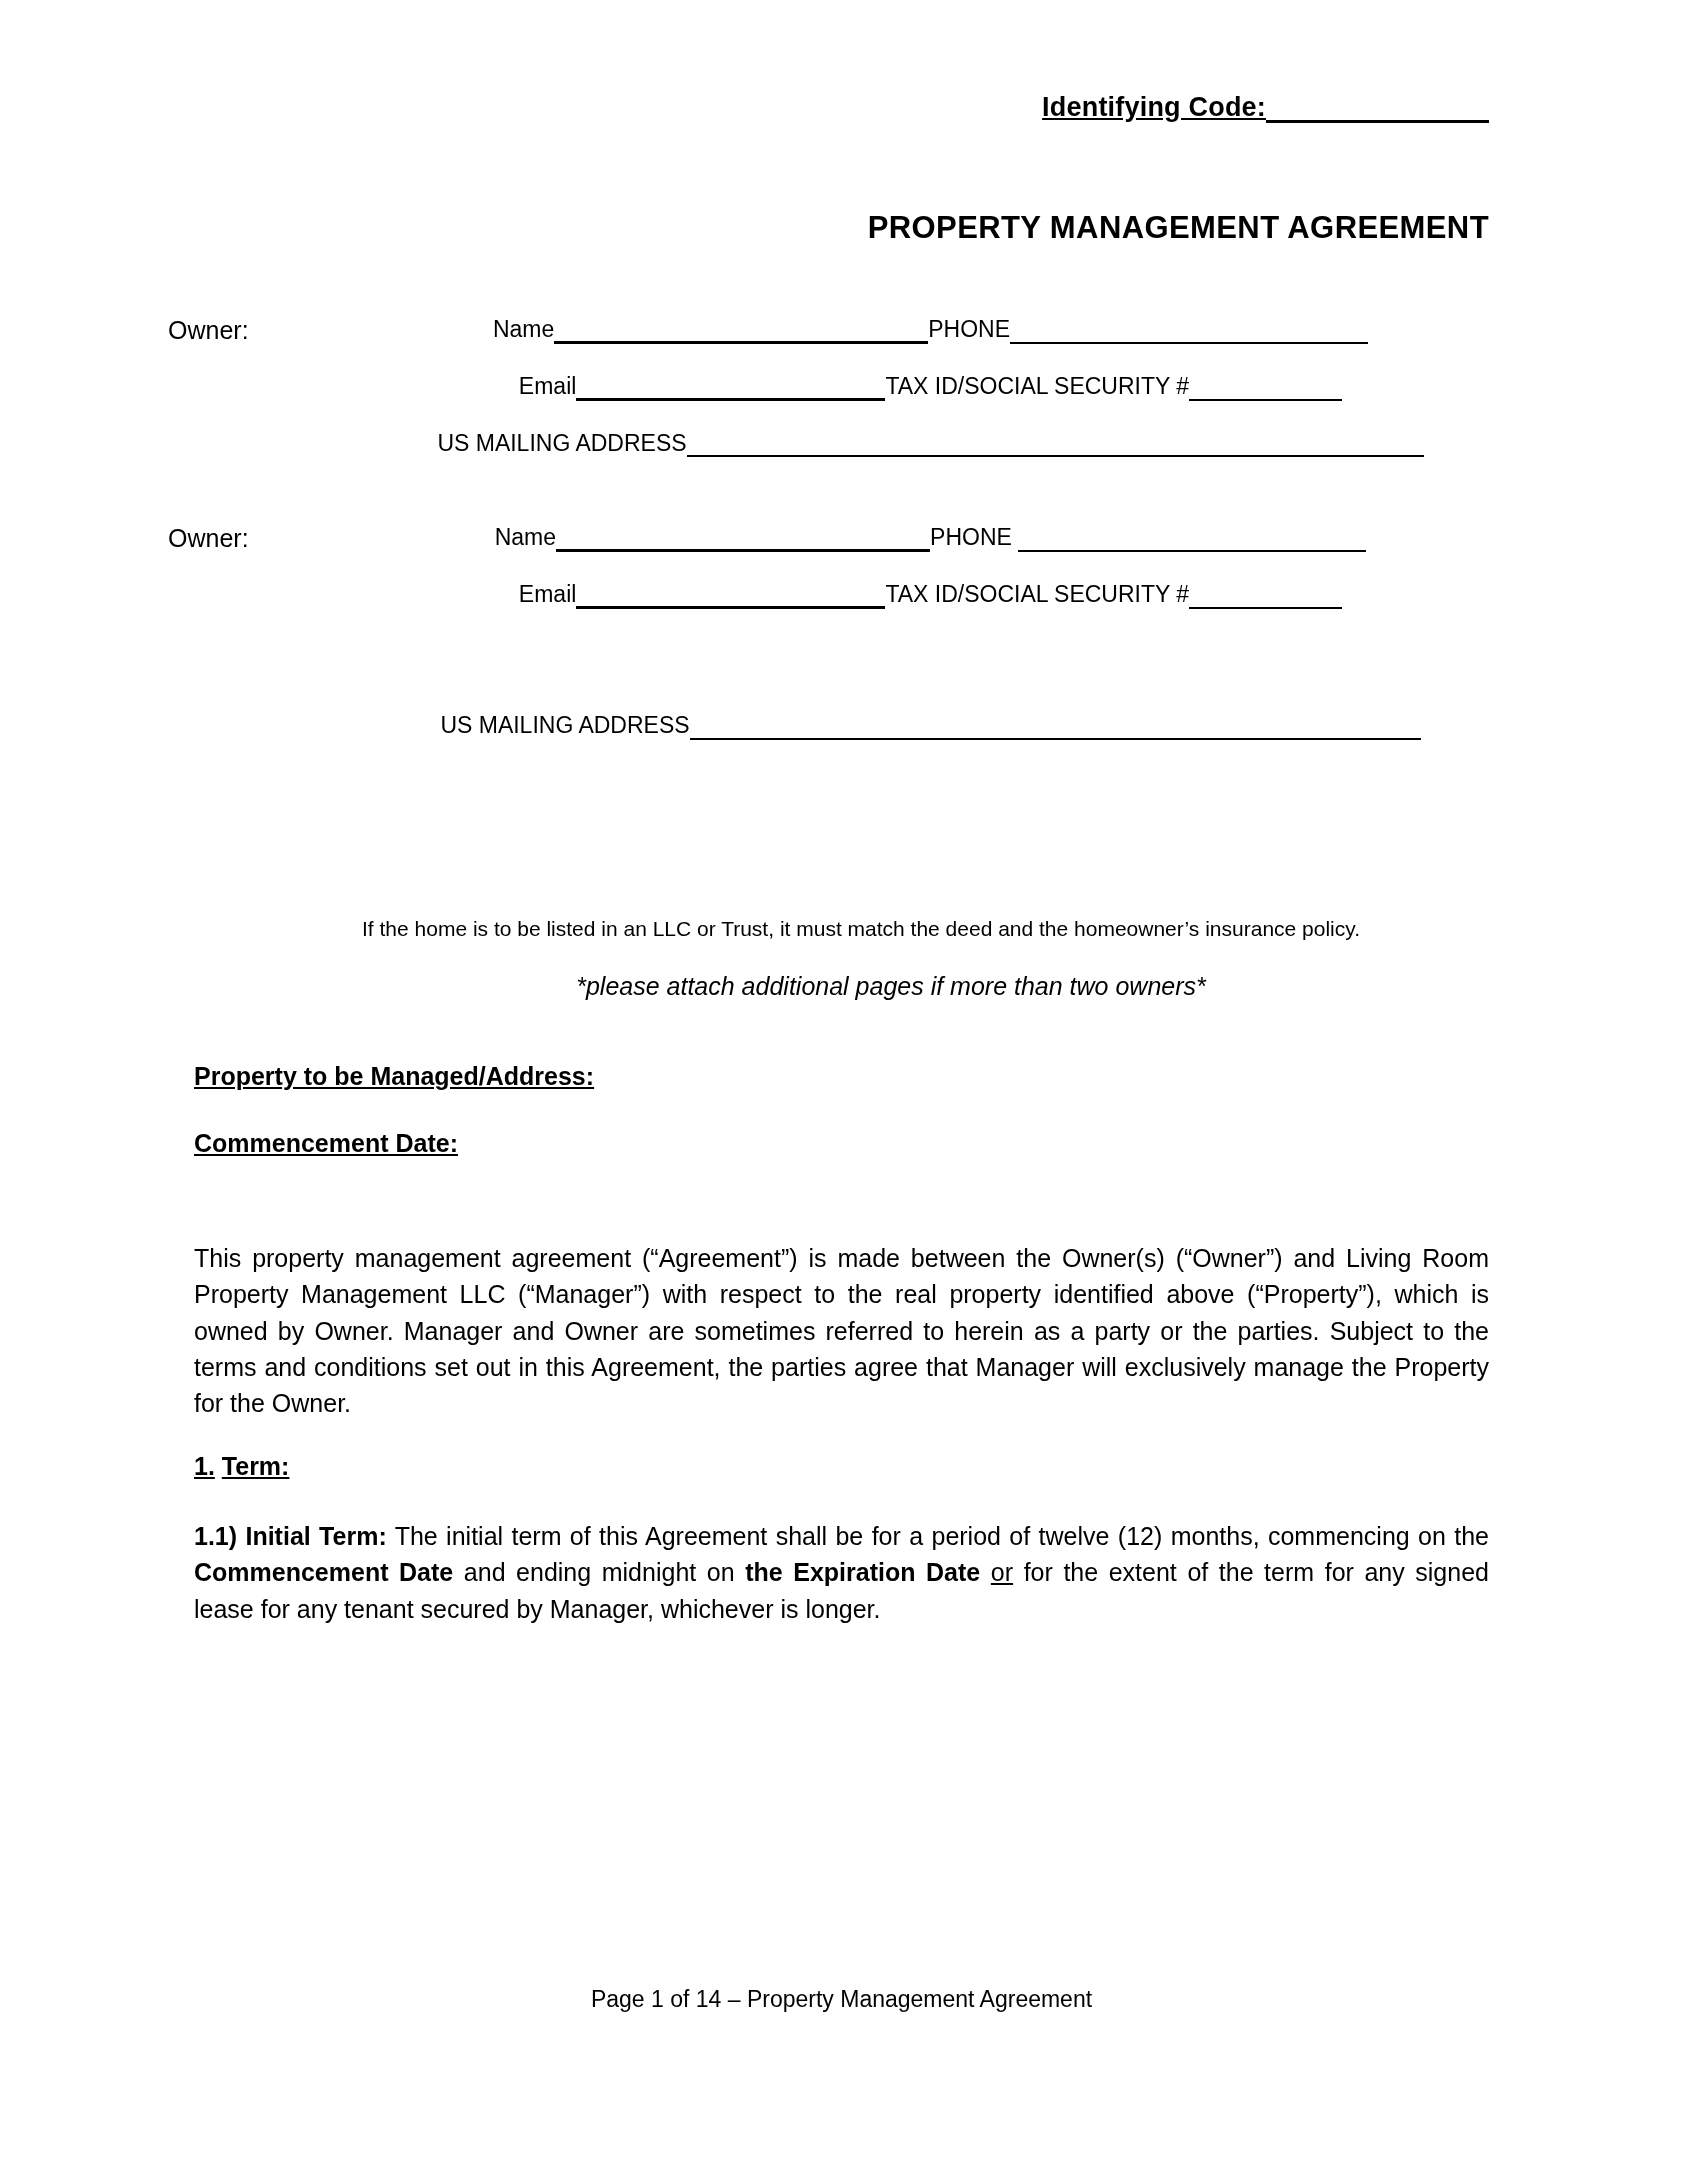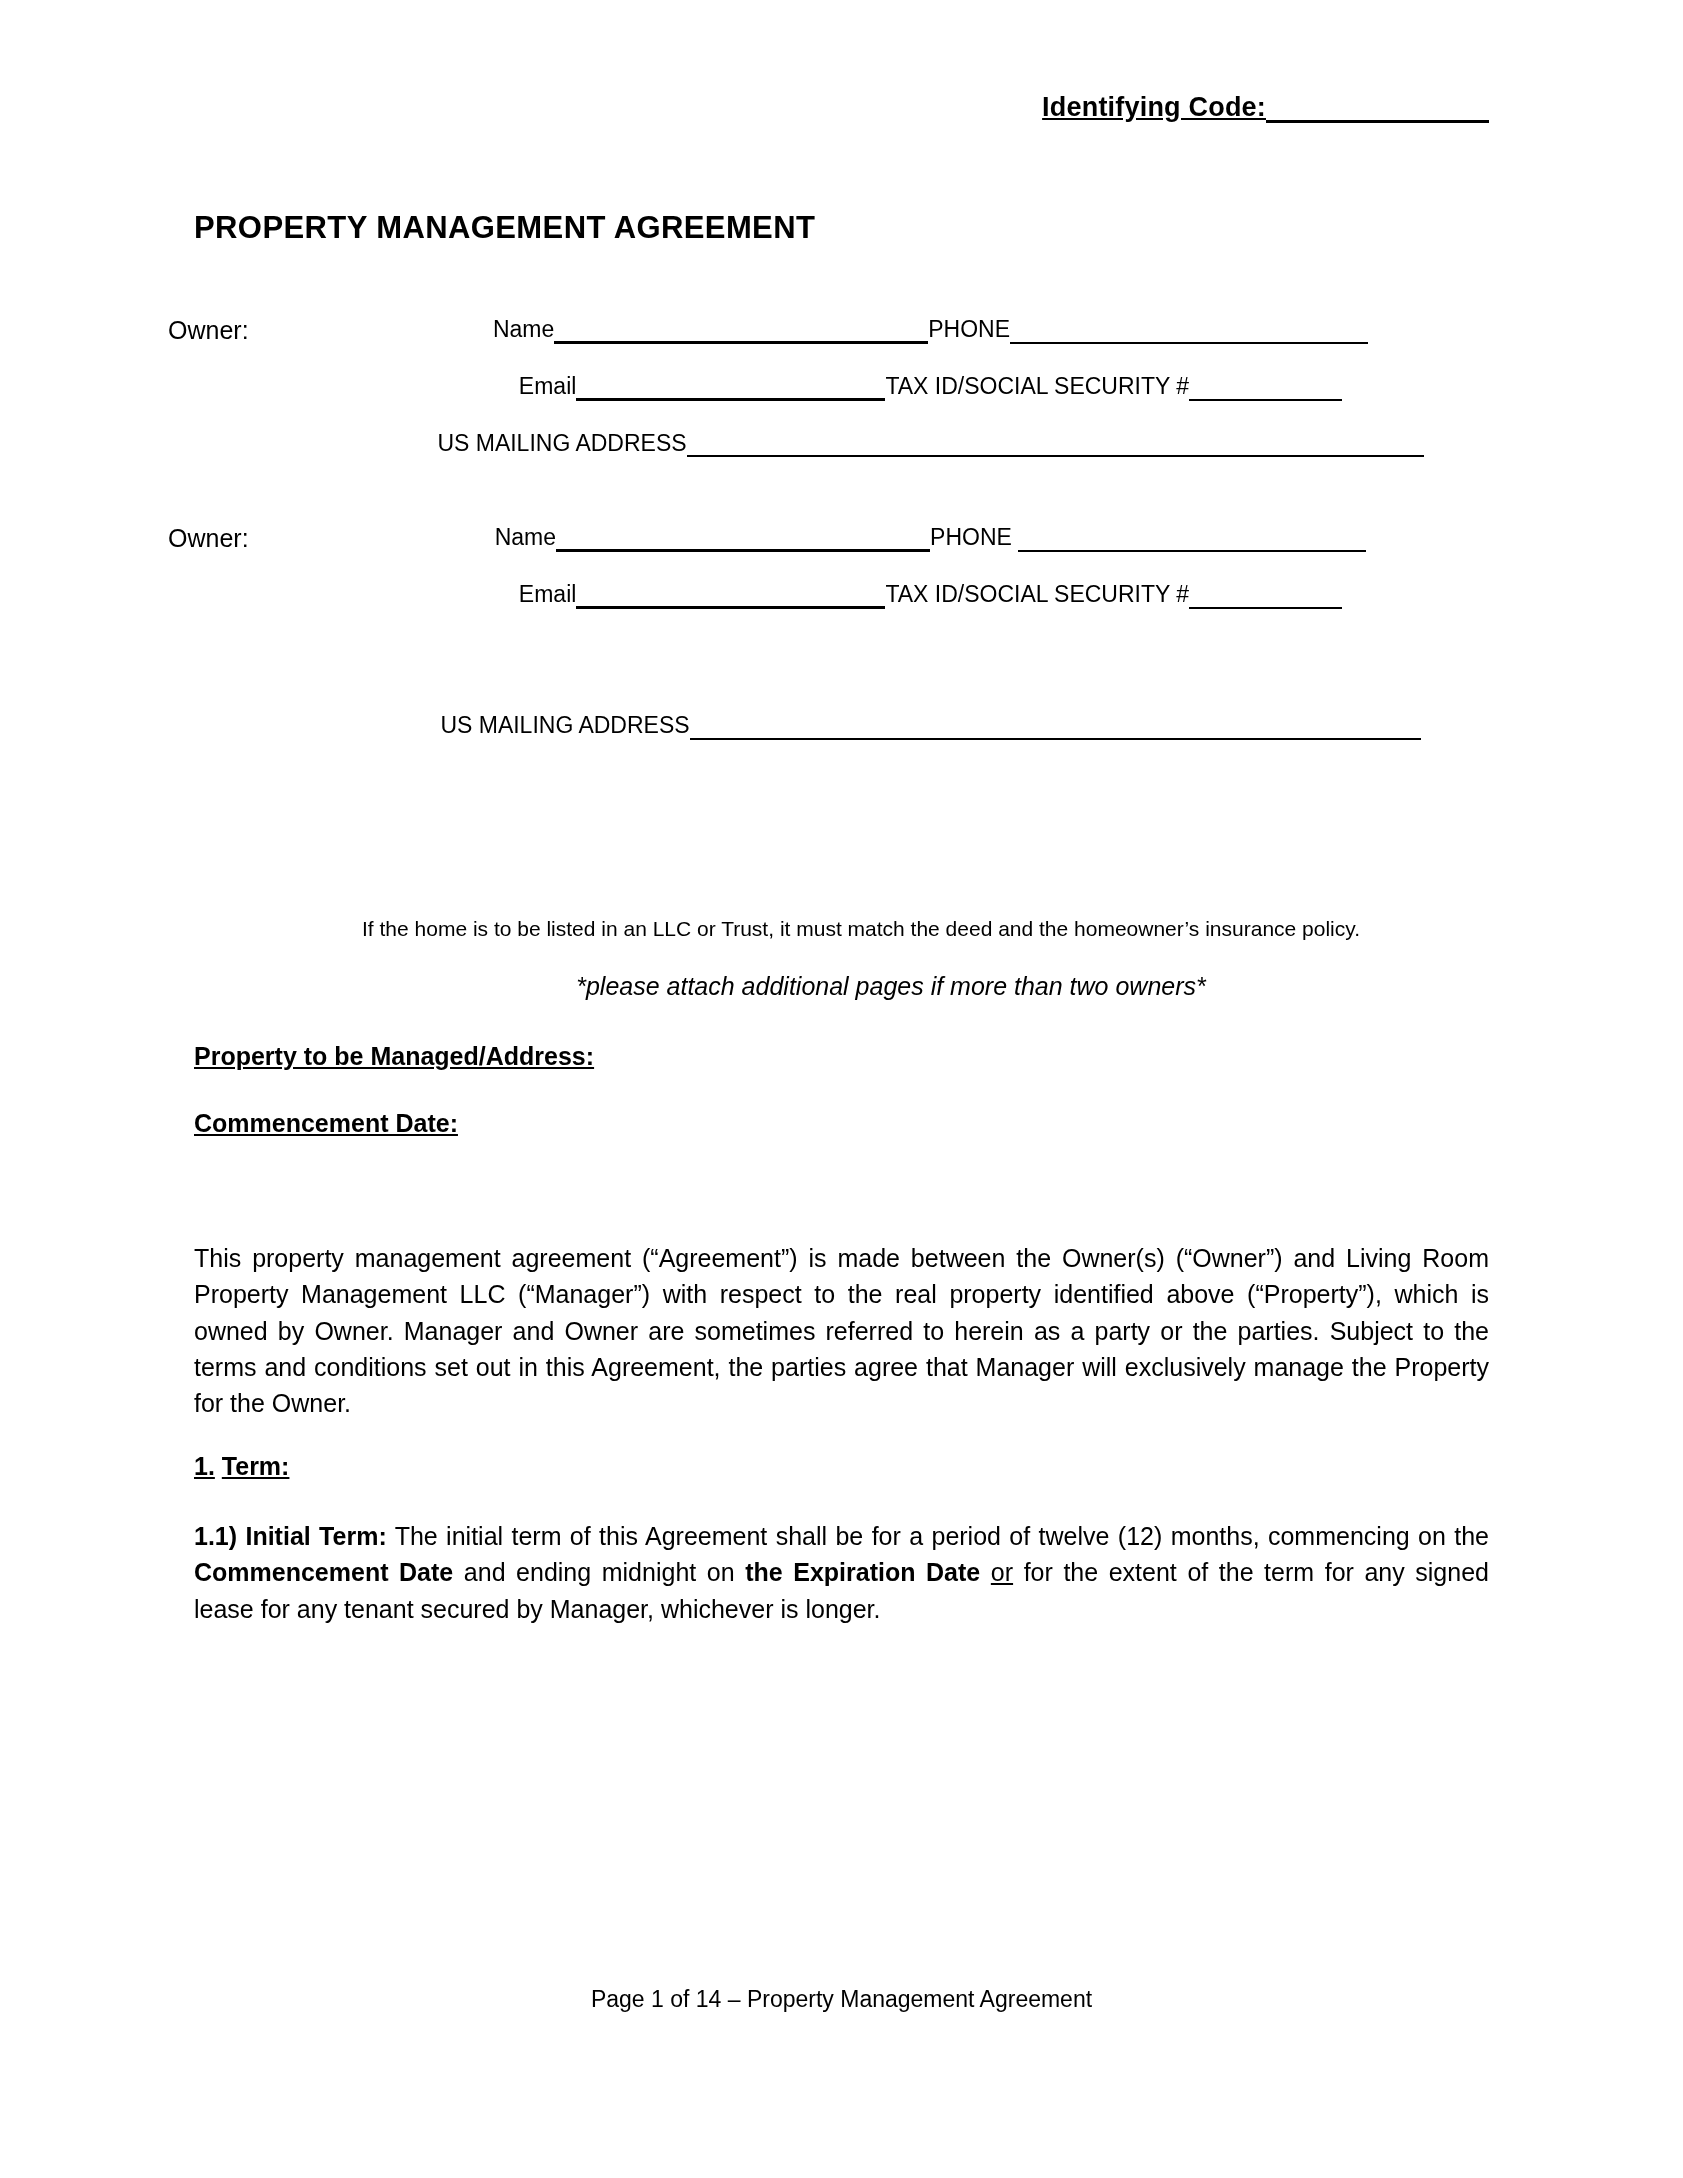--- a/index.html
+++ b/index.html
@@ -44,21 +44,21 @@
     vertical-align: bottom;
     height: 27px;
   }
 
   
   .doc-title {
     position: absolute;
     left: 194px;
     top: 210px;
     width: 1295px;
-    text-align: left;
+    text-align: right;
     font-size: 31px;
     font-weight: bold;
     letter-spacing: 0.4px;
   }
 
   
   .owner-block {
     position: absolute;
     left: 168px;
     width: 1327px;
@@ -111,20 +111,21 @@
   }
 
   
   .section-heading {
     position: absolute;
     left: 194px;
     width: 1295px;
     font-size: 25px;
     font-weight: bold;
     line-height: 1.3;
+    margin-top: 20px;
   }
   .section-heading span.u {
     text-decoration: underline;
   }
 
   
   .body-para {
     position: absolute;
     left: 194px;
     width: 1295px;

